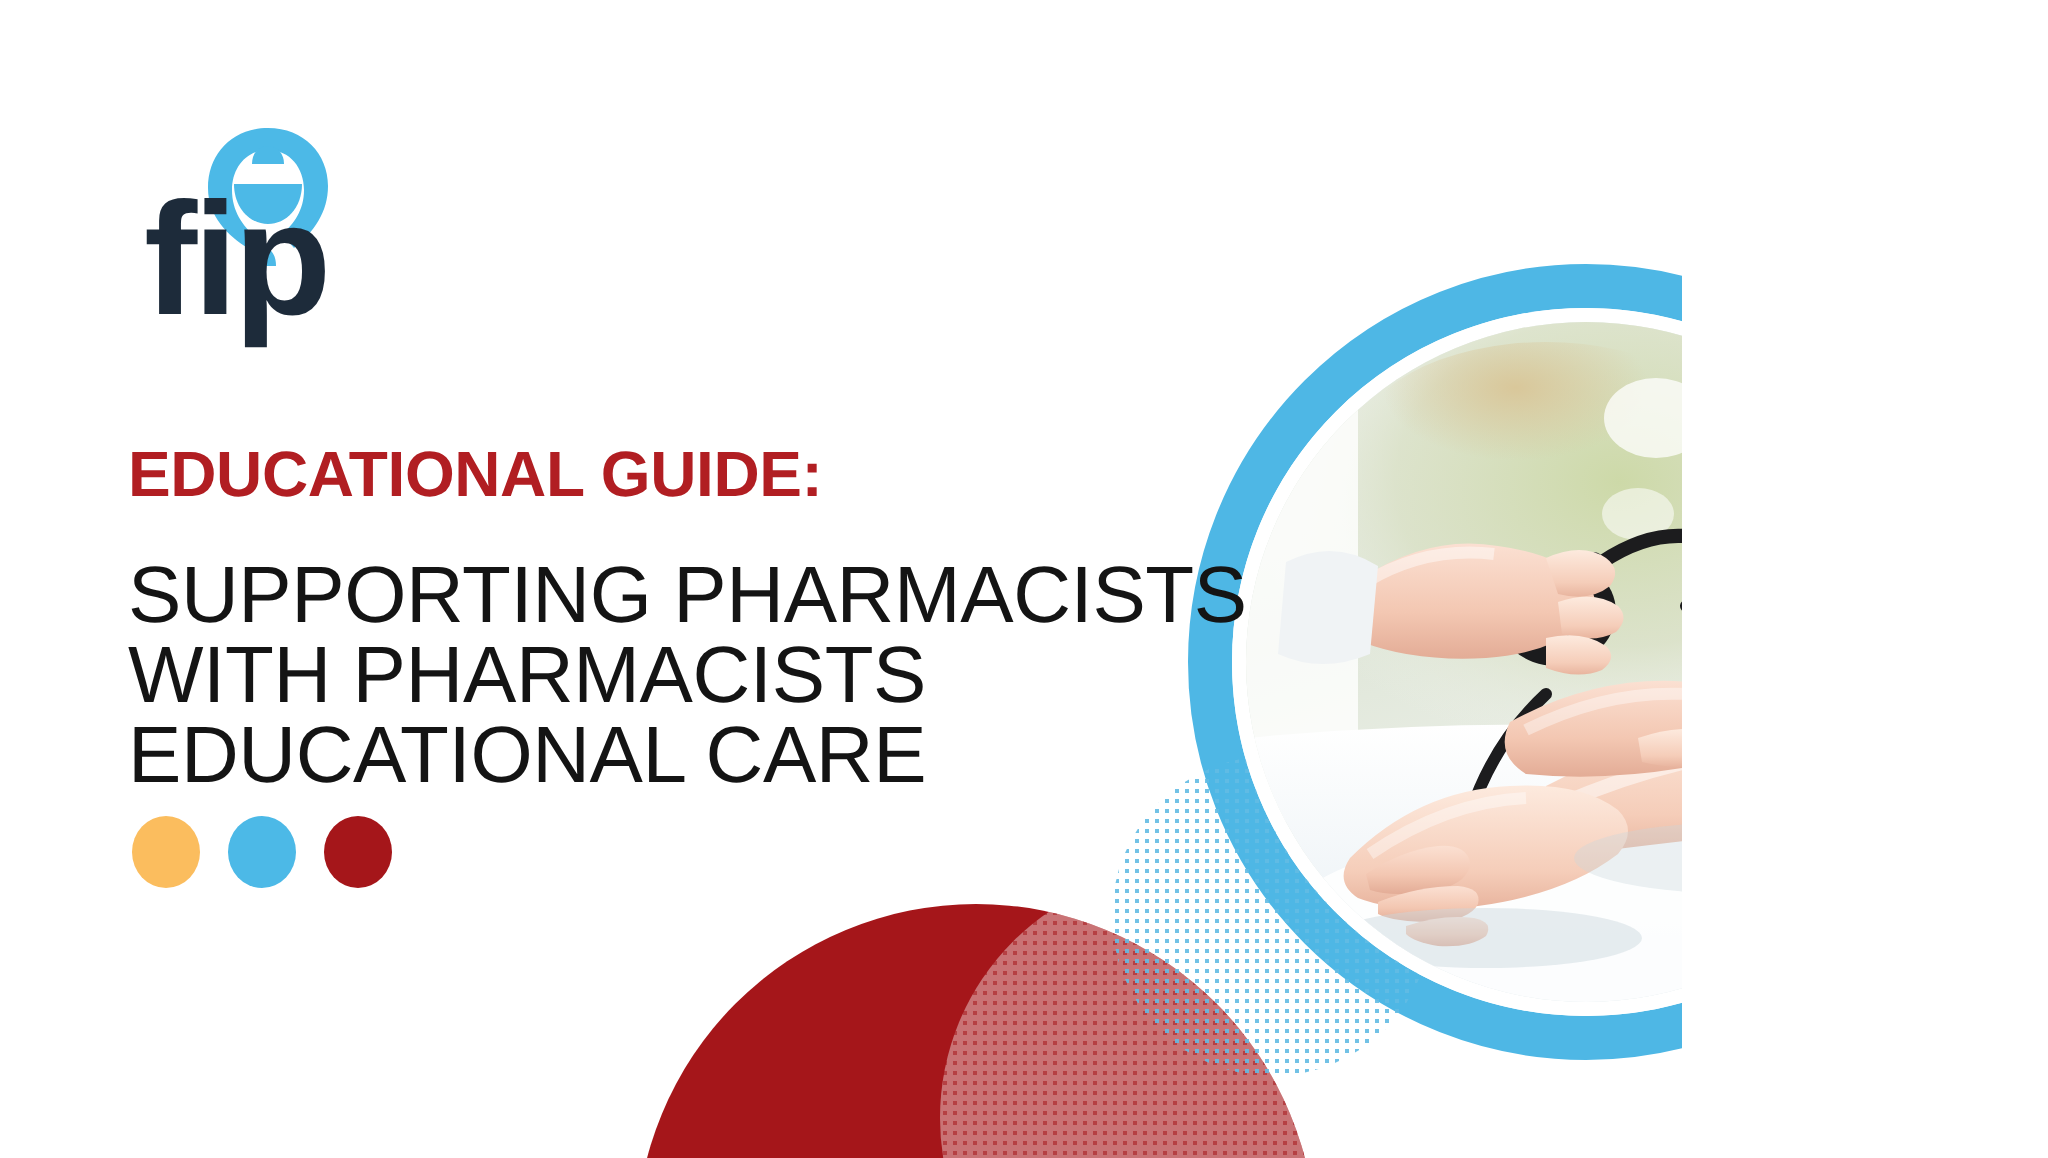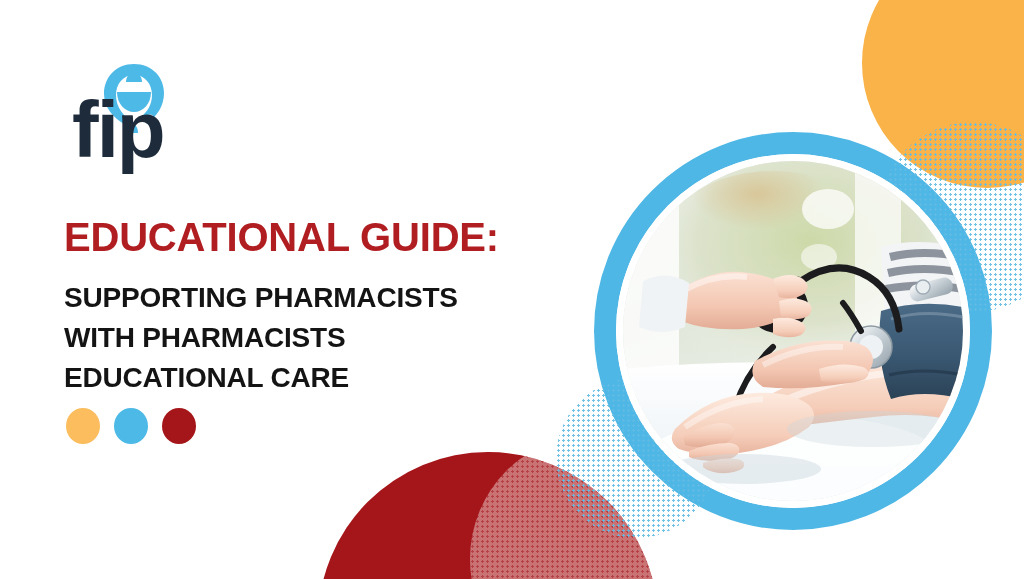--- a/index.html
+++ b/index.html
@@ -7,21 +7,21 @@
     margin: 0;
     padding: 0;
     background: #ffffff;
   }
   body {
     font-family: "Liberation Sans", sans-serif;
   }
 
   .cover {
     position: relative;
-    width: 1024px;
+    width: 841px;
     height: 579px;
     background: #ffffff;
     overflow: hidden;
   }
 
   
   .deco { position: absolute; pointer-events: none; }
 
   .orange-circle {
     top: -62px;
@@ -149,33 +149,33 @@
     letter-spacing: 0.4px;
   }
   .logo-tag span { display: block; }
 
   
   .title-main {
     position: absolute;
     left: 64px;
     top: 212px;
     color: #B11E22;
-    font-size: 40px;
+    font-size: 32px;
     line-height: 50px;
     font-weight: 700;
     letter-spacing: -0.2px;
   }
   .title-sub {
     position: absolute;
     left: 64px;
     top: 278px;
     color: #141414;
-    font-size: 28px;
+    font-size: 40px;
     line-height: 40px;
-    font-weight: 700;
+    font-weight: 400;
     letter-spacing: -0.2px;
   }
   .title-sub span { display: block; }
 
   
   .dots {
     position: absolute;
     left: 66px;
     top: 408px;
     display: flex;

